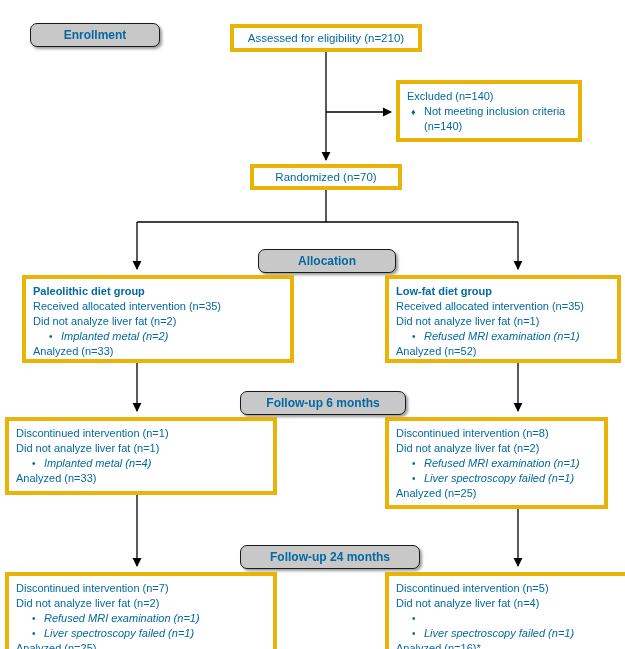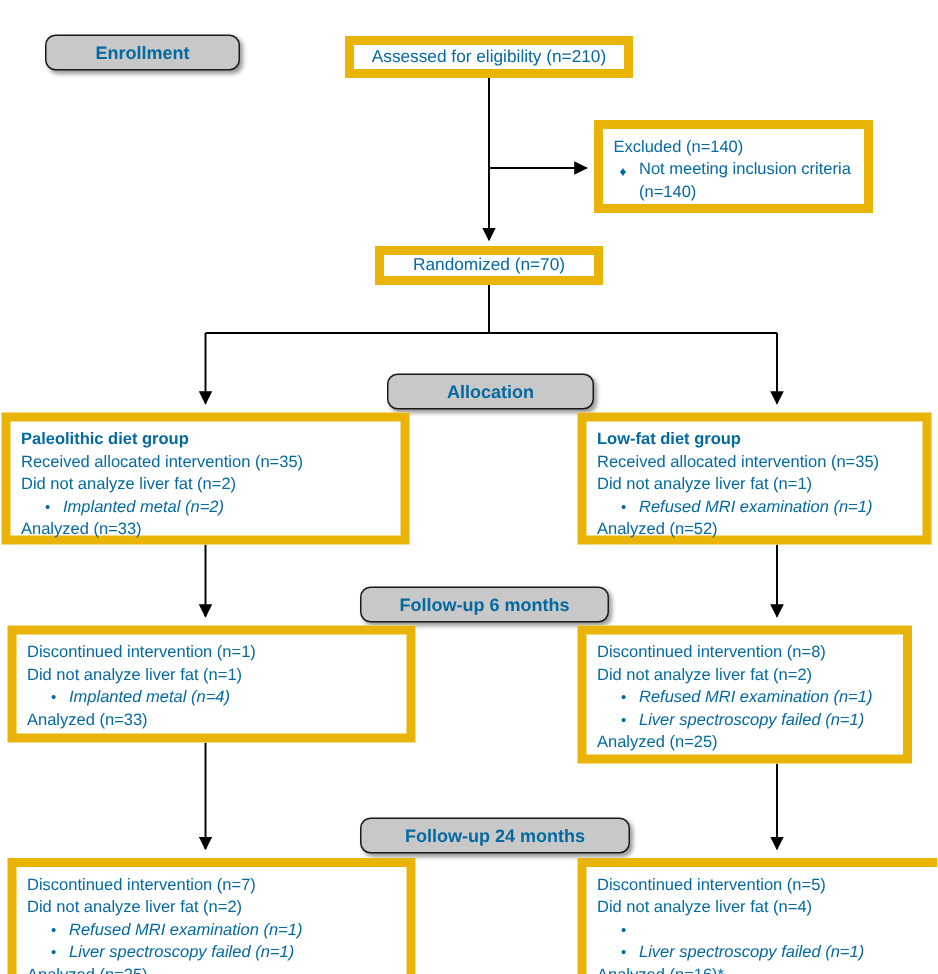--- a/index.html
+++ b/index.html
@@ -2,21 +2,21 @@
 <html><head>
 <meta charset="utf-8">
 <style>
   html, body { margin: 0; padding: 0; background: #ffffff; }
   .wrap {
     position: relative; width: 625px; height: 649px; background: #ffffff;
     font-family: "Liberation Sans", sans-serif; color: #0369a1; overflow: hidden; margin-top: 17px;
   }
   .arrows { position: absolute; left: 0; top: 0; pointer-events: none; }
   .box {
-    position: absolute; background: #fff; border: 6px solid #eab308;
+    position: absolute; background: #fff; border: 4px solid #eab308;
     font-size: 11px; line-height: 15px; box-sizing: border-box;
   }
   .center { display: flex; align-items: center; justify-content: center; text-align: center; font-size: 11.5px; }
   .pad { padding: 5px 7px; }
   .stage {
     position: absolute; background: #c8c8c8; border: 1px solid #1a1a1a; border-radius: 7px;
     display: flex; align-items: center; justify-content: center;
     font-weight: bold; font-size: 12px; box-sizing: border-box;
     box-shadow: 2px 2px 3px rgba(0,0,0,0.40);
   }
@@ -73,21 +73,21 @@
     <div class="dline">
       <span class="glyph">♦</span>
       <span>Not meeting inclusion criteria (n=140)</span>
     </div>
   </div>
 
   <div class="box center" style="left:250px;top:147px;width:152px;height:26px">
     <span>Randomized (n=70)</span>
   </div>
 
-  <div class="box pad" style="left:1px;top:258px;width:272px;height:88px">
+  <div class="box pad" style="left:22px;top:258px;width:272px;height:88px">
     <div class="bold">Paleolithic diet group</div>
     <div>Received allocated intervention (n=35)</div>
     <div>Did not analyze liver fat (n=2)</div>
     <div class="bullet">
       <span class="glyph">•</span>
       <span>Implanted metal (n=2)</span>
     </div>
     <div>Analyzed (n=33)</div>
   </div>
 

